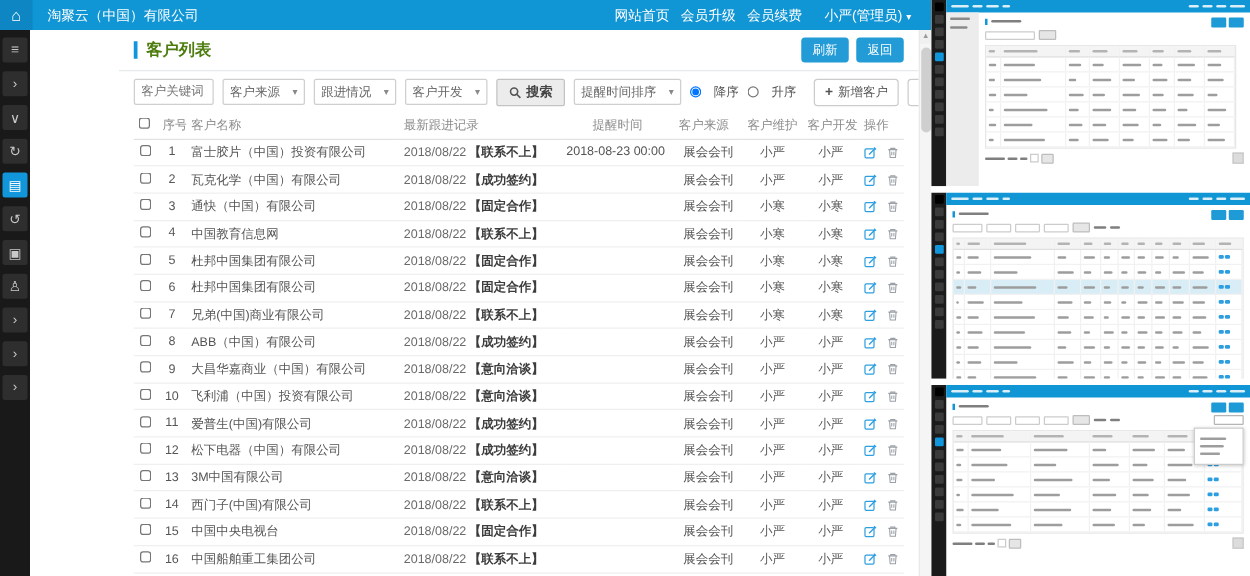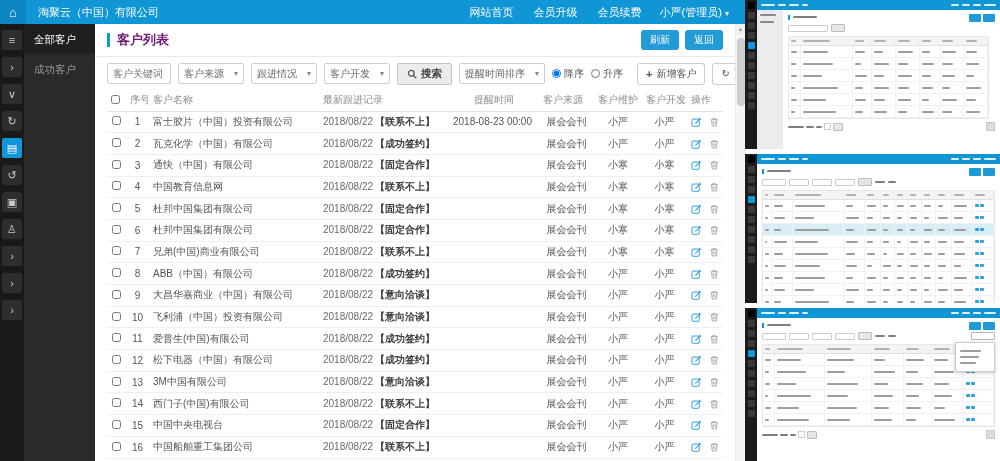--- a/index.html
+++ b/index.html
@@ -8,53 +8,53 @@
   .stage { position:relative; width:1000px; height:461px; overflow:hidden; background:#fff; }
 
   
   .navbar { position:absolute; left:0; top:0; width:745px; height:24px; background:#1095d5;
     display:flex; align-items:center; color:#fff; font-size:11px; white-space:nowrap; }
   .nav-home { width:26px; height:24px; background:#0d86c3; display:flex; align-items:center;
     justify-content:center; font-size:13px; flex:none; cursor:pointer; }
   .nav-brand { margin:0 16px 0 12px; }
   .nav-link { margin-right:20px; cursor:pointer; }
   .nav-spacer { flex:1; }
-  .nav-rlink { margin-left:20px; cursor:pointer; }
+  .nav-rlink { margin-left:9px; cursor:pointer; }
   .nav-user { margin:0 16px 0 18px; cursor:pointer; }
   .caret { font-size:8px; }
 
   
   .icon-strip { position:absolute; left:0; top:24px; width:24px; height:437px; background:#191919;
     display:flex; flex-direction:column; align-items:center; padding-top:6px; gap:7px; }
   .strip-icon { width:20px; height:20px; background:#2e2e2e; color:#c9c9c9; border-radius:2px;
     display:flex; align-items:center; justify-content:center; font-size:11px; cursor:pointer; flex:none; }
   .strip-icon.active { background:#1296db; color:#fff; }
   .submenu { position:absolute; left:24px; top:24px; width:71px; height:437px; background:#2a2a2a; font-size:10.5px; }
   .submenu-item { height:30px; line-height:30px; padding-left:10px; color:#9b9b9b; cursor:pointer; }
   .submenu-item.active { background:#1f1f1f; color:#fff; }
 
   
   .main { position:absolute; left:95px; top:24px; width:640px; height:437px; background:#fff; overflow:hidden; }
   .title-bar { height:33px; border-bottom:1px solid #e7eaec; display:flex; align-items:center; padding:0 12px; }
   .title-accent { width:3px; height:14px; background:#1296db; margin-right:7px; flex:none; }
-  .page-title { font-size:13px; color:#701a75; font-weight:600; }
+  .page-title { font-size:13px; color:#4d7c0f; font-weight:600; }
   .title-spacer { flex:1; }
   .btn-blue { background:#229bd7; color:#fff; border:none; border-radius:3px; font-size:10px;
     padding:3px 9px; margin-left:6px; cursor:pointer; font-family:inherit; }
 
   .filter-bar { height:33px; display:flex; align-items:center; padding:0 12px; gap:7px; font-size:10px; color:#555; }
   .f-input { width:64px; height:21px; border:1px solid #cfcfcf; border-radius:2px; font-size:10px;
     padding:0 5px; color:#555; font-family:inherit; }
   .f-select { width:66px; height:21px; border:1px solid #cfcfcf; border-radius:2px; background:#fff;
     display:flex; align-items:center; justify-content:space-between; padding:0 5px; color:#666; cursor:pointer; flex:none; }
   .f-select .caret { color:#888; }
   .f-select.wide { width:86px; }
   .btn-search { height:22px; background:#ececec; border:1px solid #c3c3c3; border-radius:2px; font-size:10.5px;
     font-weight:bold; color:#444; display:flex; align-items:center; gap:4px; padding:0 9px; cursor:pointer; font-family:inherit; flex:none; }
-  .radio-group { display:flex; align-items:center; gap:3px; flex:none; }
+  .radio-group { display:flex; align-items:center; gap:10px; flex:none; }
   .radio-group input { width:9px; height:9px; margin:0; }
   .filter-spacer { flex:1; }
   .btn-outline { height:22px; background:#fff; border:1px solid #ccc; border-radius:3px; font-size:10px;
     color:#555; display:flex; align-items:center; gap:4px; padding:0 8px; cursor:pointer; font-family:inherit; flex:none; }
   .btn-outline .plus { font-weight:bold; font-size:11px; }
 
   .table-wrap { padding:0 12px; }
   table { width:100%; border-collapse:collapse; font-size:10px; table-layout:fixed; }
   th { color:#8c8c8c; font-weight:normal; text-align:left; height:21px; border-bottom:1px solid #e2e2e2;
     padding:0 4px; overflow:hidden; white-space:nowrap; }
@@ -139,24 +139,20 @@
       <div class="strip-icon">↻</div>
       <div class="strip-icon active">▤</div>
       <div class="strip-icon">↺</div>
       <div class="strip-icon">▣</div>
       <div class="strip-icon">♙</div>
       <div class="strip-icon">›</div>
       <div class="strip-icon">›</div>
       <div class="strip-icon">›</div>
     </div>
 
-  <div class="submenu">
-      <div class="submenu-item active">全部客户</div>
-      <div class="submenu-item">成功客户</div>
-    </div>
 
   <div class="main">
     <div class="title-bar">
       <div class="title-accent"></div>
       <span class="page-title">客户列表</span>
       <span class="title-spacer"></span>
       <button class="btn-blue">刷新</button>
       <button class="btn-blue">返回</button>
     </div>
 

